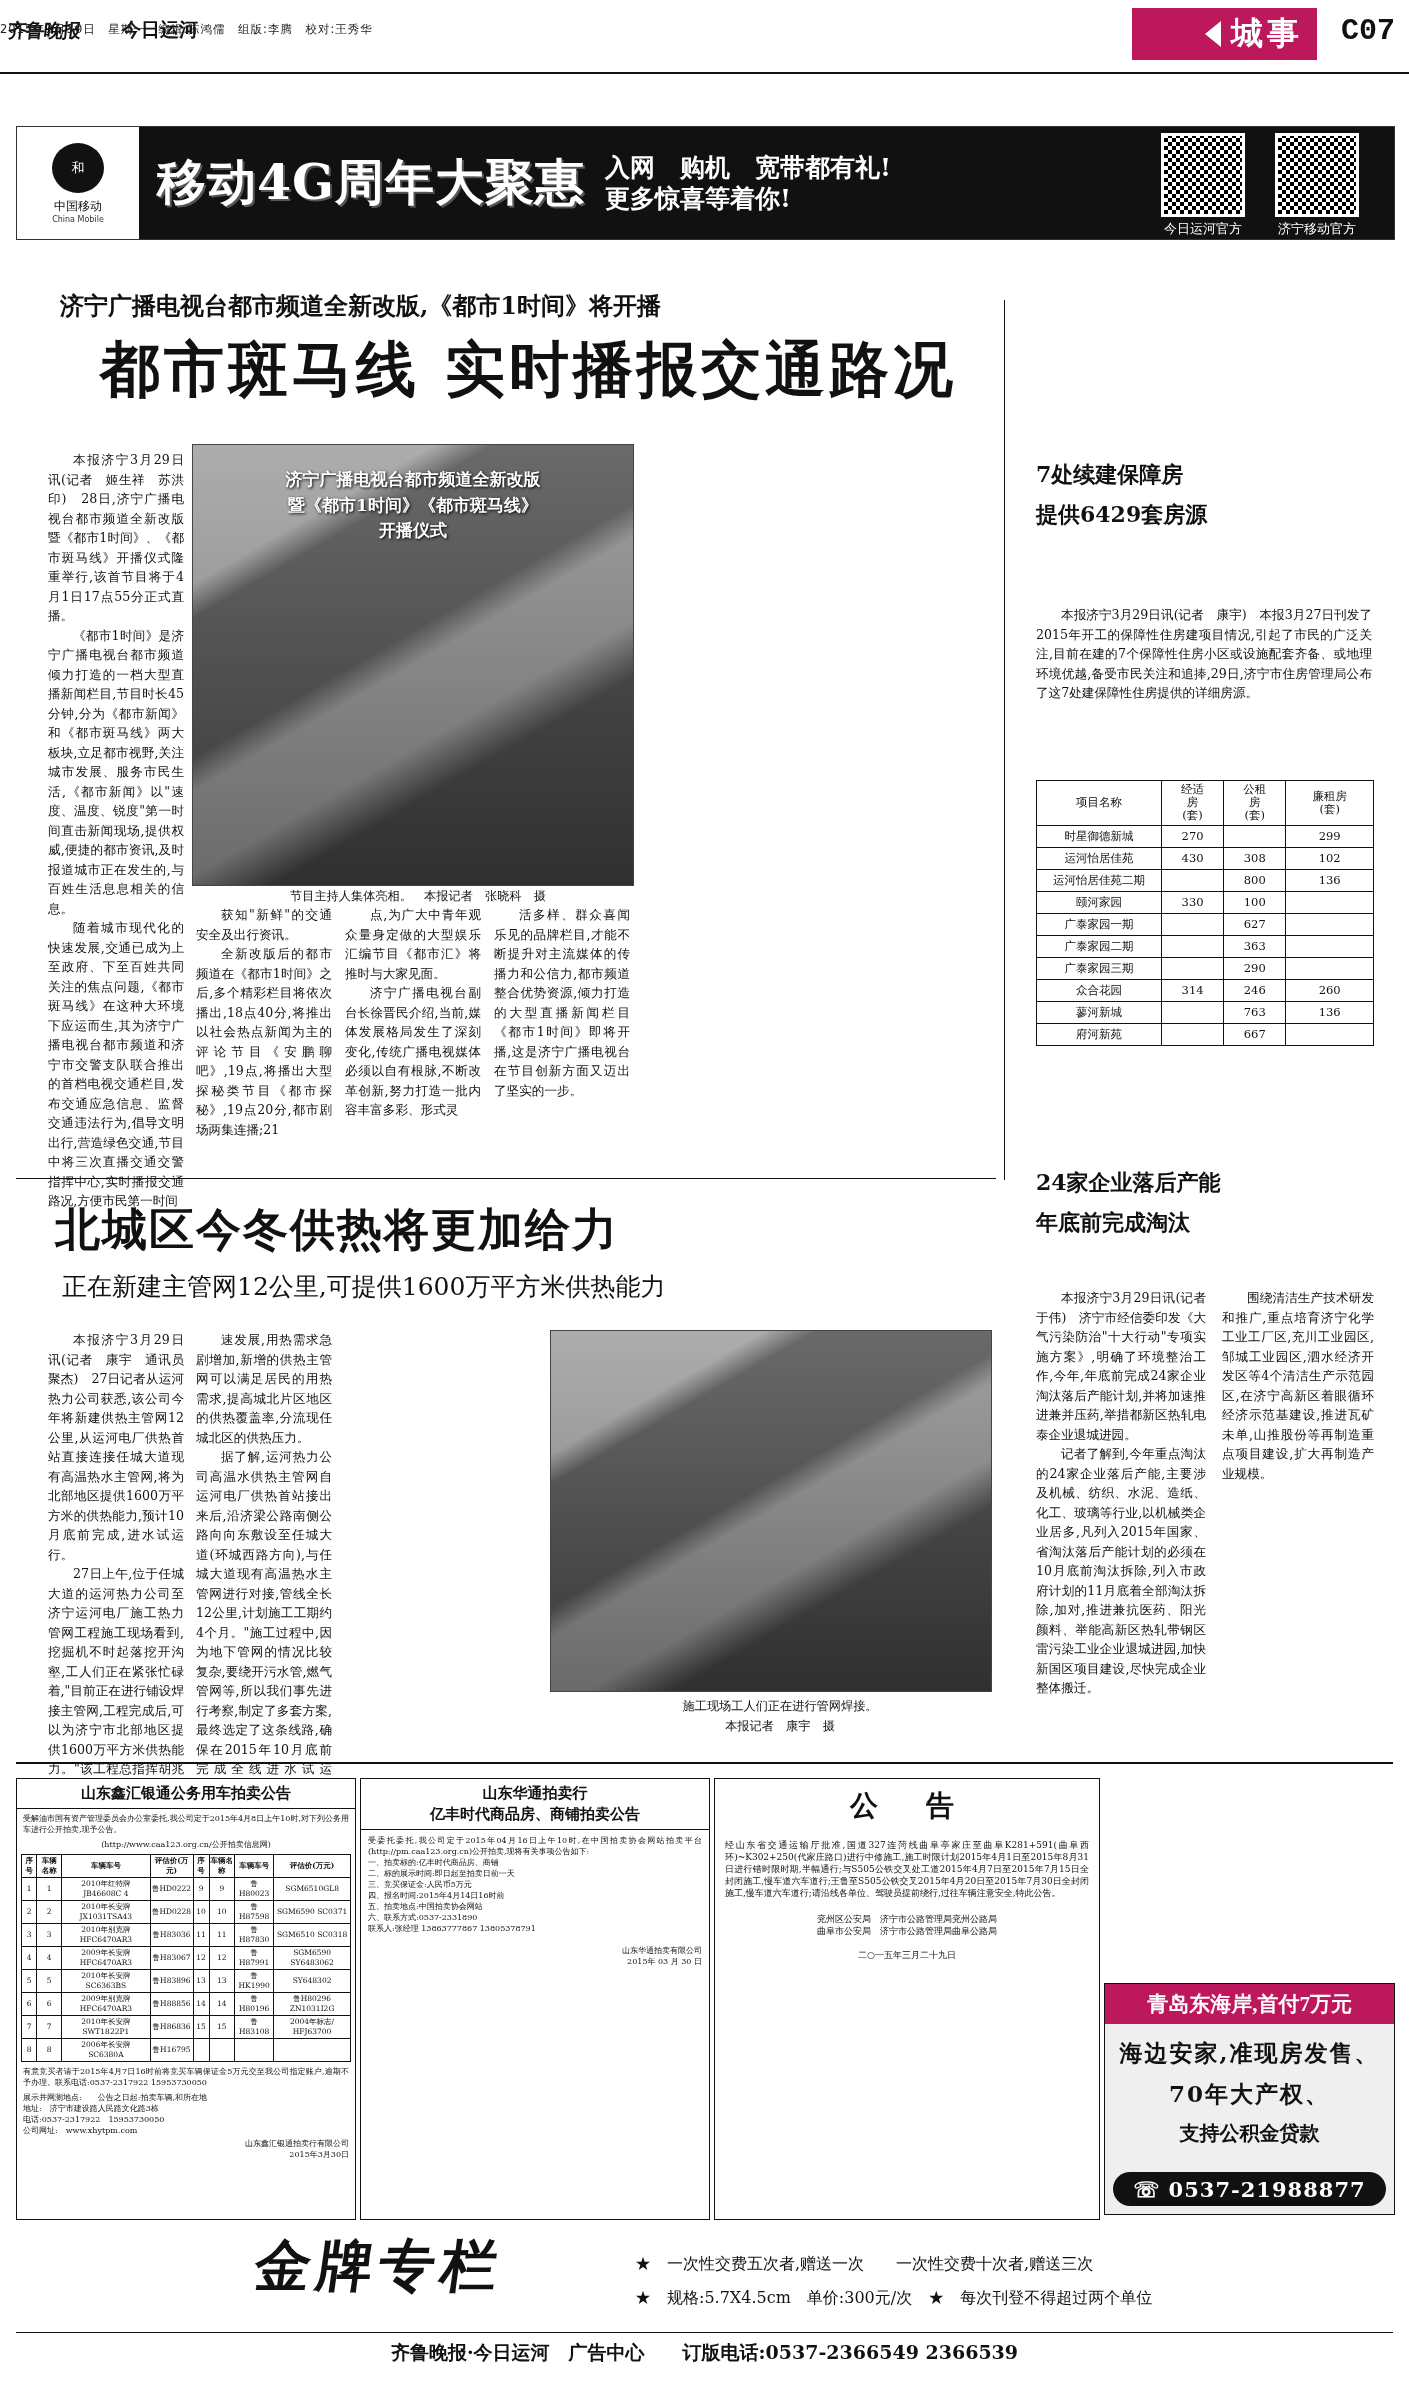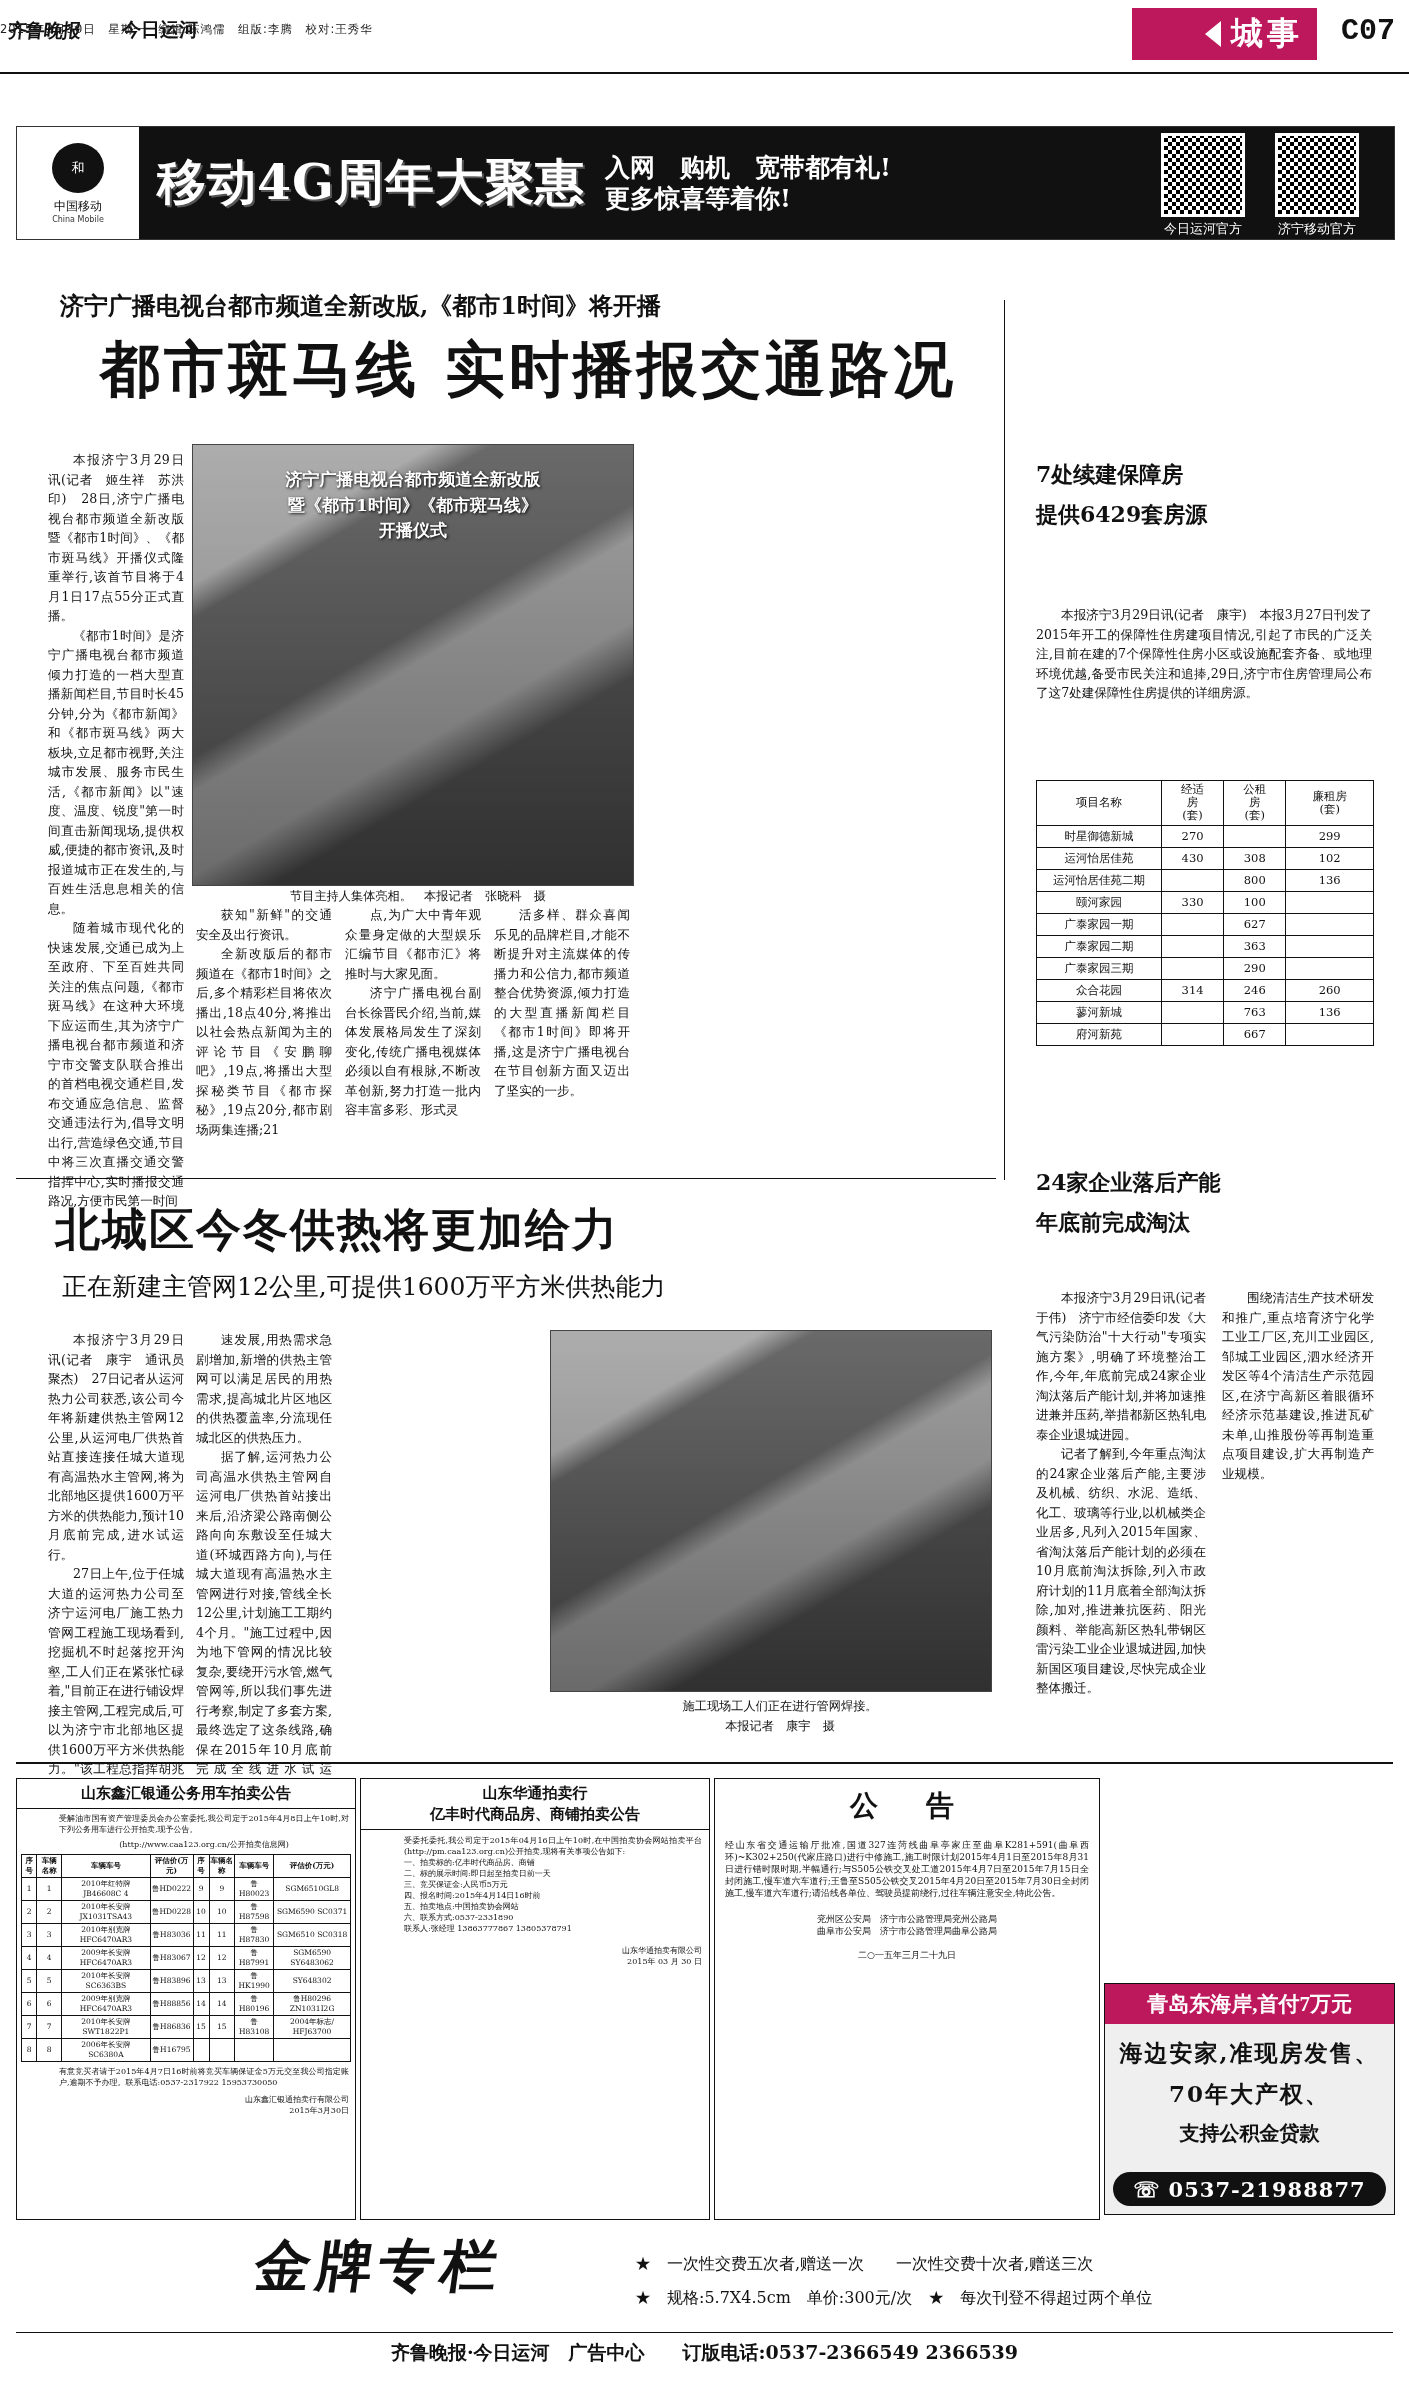--- a/index.html
+++ b/index.html
@@ -58,21 +58,21 @@
   .tbl th,.tbl td{border:1px solid #111;text-align:center;padding:2px 2px;height:17px;}
   .tbl th{font-weight:normal;line-height:1.15;}
 
   
   .headline2{position:absolute;left:55px;top:1200px;font-family:"DejaVu Serif","Liberation Serif",serif;font-size:45px;font-weight:bold;letter-spacing:2px;color:#111;}
   .subhead2{position:absolute;left:62px;top:1270px;font-family:"DejaVu Serif","Liberation Serif",serif;font-size:25px;color:#111;}
 
   
   .classbox{position:absolute;border:1px solid #111;background:#fff;}
   .cbox-title{font-family:"DejaVu Serif","Liberation Serif",serif;font-weight:bold;text-align:center;}
-  .tiny{font-family:"DejaVu Serif","Liberation Serif",serif;font-size:8px;line-height:11px;color:#111;text-align:justify;margin-left:36px;}
+  .tiny{font-family:"DejaVu Serif","Liberation Serif",serif;font-size:8px;line-height:11px;color:#111;text-align:justify;}
   .tiny2{font-family:"DejaVu Serif","Liberation Serif",serif;font-size:9px;line-height:12px;color:#111;}
 
   .auc-tbl{border-collapse:collapse;font-family:"DejaVu Serif","Liberation Serif",serif;font-size:7.5px;width:100%;}
   .auc-tbl th,.auc-tbl td{border:1px solid #111;text-align:center;padding:1px;line-height:10px;}
 
   .ad-green{position:absolute;left:1104px;top:1983px;width:289px;height:230px;border:1px solid #111;background:#efefef;overflow:hidden;}
   .ad-green .g1{font-family:Liberation Serif, serif;font-weight:bold;color:#fff;background:#be185d;font-size:21px;text-align:center;padding:6px 0;}
   .ad-green .g2{font-family:"DejaVu Serif","Liberation Serif",serif;font-weight:bold;font-size:23px;text-align:center;margin-top:14px;letter-spacing:2px;}
   .ad-green .g3{font-family:"DejaVu Serif","Liberation Serif",serif;font-weight:bold;font-size:23px;text-align:center;margin-top:10px;letter-spacing:2px;}
   .ad-green .g4{font-family:"DejaVu Serif","Liberation Serif",serif;font-weight:bold;font-size:20px;text-align:center;margin-top:10px;}
@@ -378,20 +378,24 @@
               <td>鲁H16795</td>
               <td></td>
               <td></td>
               <td></td>
               <td></td>
             </tr>
       </tbody>
         </table>
     </div>
     <div class="tiny" style="padding:4px 6px;">有意竞买者请于2015年4月7日16时前将竞买车辆保证金5万元交至我公司指定账户,逾期不予办理。联系电话:0537-2317922  15953730050</div>
+    <div class="tiny" style="padding:0 6px;white-space:pre-line;">展示并网测地点:　　公告之日起:拍卖车辆,和所在地
+地址:　济宁市建设路人民路文化路3栋
+电话:0537-2317922　15953730050
+公司网址:　www.xhytpm.com</div>
     <div class="tiny" style="padding:2px 6px;text-align:right;white-space:pre-line;">山东鑫汇银通拍卖行有限公司
 2015年3月30日</div>
   </div>
 
   <div class="classbox" style="left:360px;top:1778px;width:348px;height:440px;">
     <div class="cbox-title" style="font-size:15px;padding:5px 0 1px;">山东华通拍卖行</div>
     <div class="cbox-title" style="font-size:15px;padding:1px 0 5px;border-bottom:1px solid #111;">亿丰时代商品房、商铺拍卖公告</div>
     <div class="tiny" style="padding:5px 7px;white-space:pre-line;">受委托委托,我公司定于2015年04月16日上午10时,在中国拍卖协会网站拍卖平台(http://pm.caa123.org.cn)公开拍卖,现将有关事项公告如下:
 一、拍卖标的:亿丰时代商品房、商铺
 二、标的展示时间:即日起至拍卖日前一天

